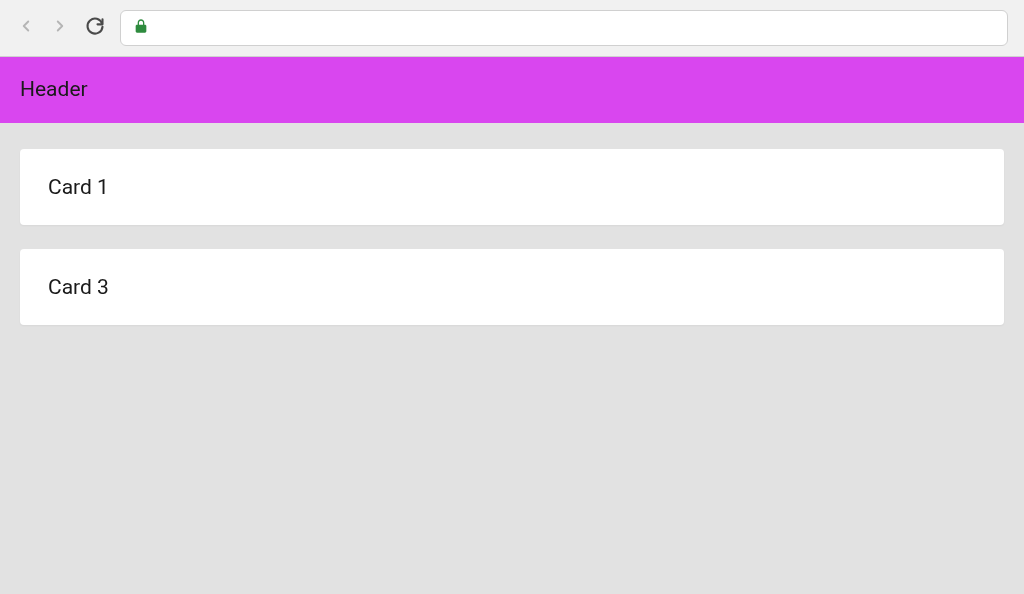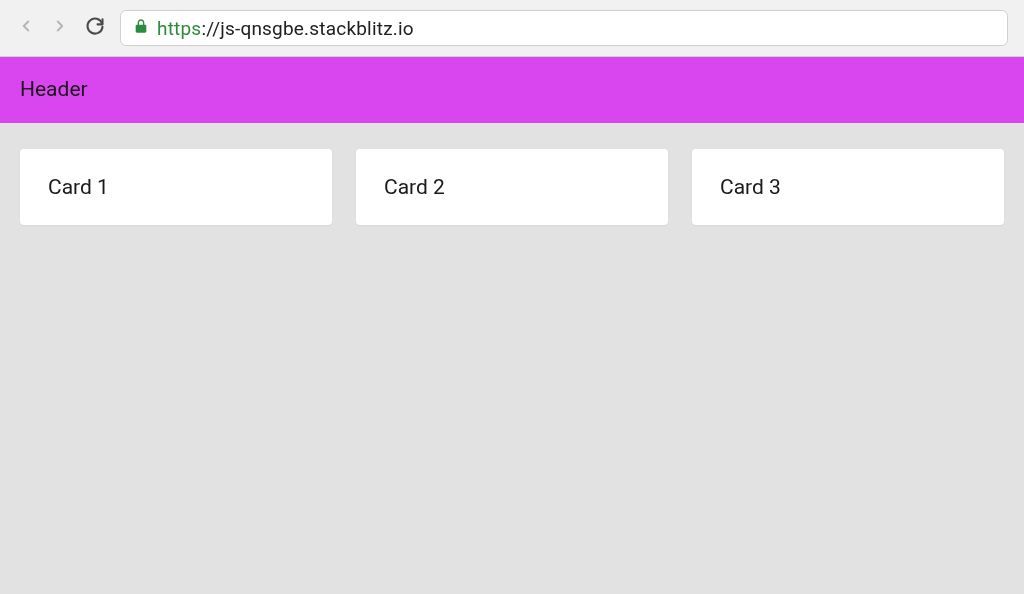--- a/index.html
+++ b/index.html
@@ -112,20 +112,21 @@
     
     .page-body {
       background: #e2e2e2;
       padding: 26px 20px;
       min-height: 480px;
     }
     
     .card-grid {
       display: flex;
       gap: 24px;
+      flex-direction: column;
     }
     
     .card {
       background: #ffffff;
       flex: 1;
       padding: 26px 28px;
       border-radius: 4px;
       box-shadow: 0 1px 2px rgba(0,0,0,0.05);
     }
     
@@ -162,33 +163,29 @@
         </svg>
       </span>
     </div>
   </div>
   <div class="address-bar">
     <span class="lock-icon">
       <svg viewBox="0 0 24 24">
         <path d="M12 2 C9.2 2 7 4.2 7 7 L7 10 L6 10 C4.9 10 4 10.9 4 12 L4 20 C4 21.1 4.9 22 6 22 L18 22 C19.1 22 20 21.1 20 20 L20 12 C20 10.9 19.1 10 18 10 L17 10 L17 7 C17 4.2 14.8 2 12 2 Z M12 4 C13.7 4 15 5.3 15 7 L15 10 L9 10 L9 7 C9 5.3 10.3 4 12 4 Z"></path>
       </svg>
     </span>
-    <span class="url-text"><span class="url-scheme">https</span><span class="url-host">://js-qnsgbe.stackblitz.io</span></span>
   </div>
 </div>
 
 <div class="page-header">
   <div class="page-header-title">Header</div>
 </div>
 
 <div class="page-body">
   <div class="card-grid">
     <div class="card">
       <div class="card-title">Card 1</div>
     </div>
     <div class="card">
-      <div class="card-title">Card 2</div>
-    </div>
-    <div class="card">
       <div class="card-title">Card 3</div>
     </div>
   </div>
 </div>
 
 </body></html>

